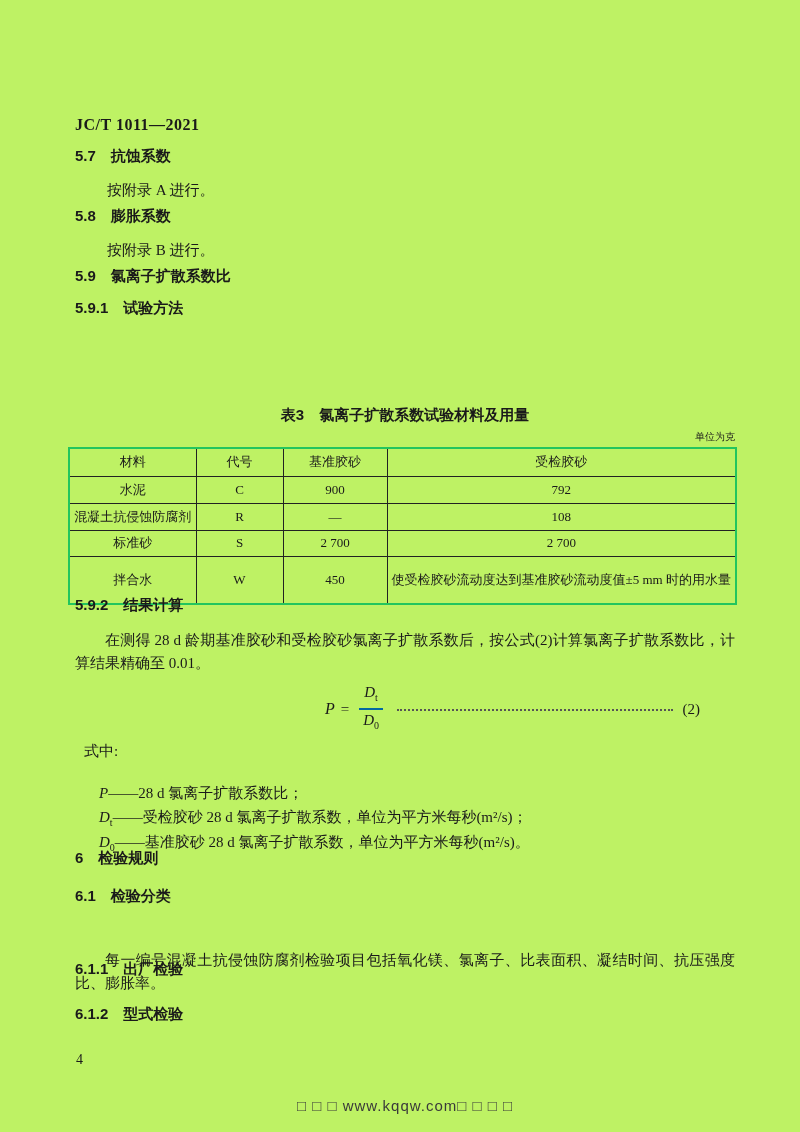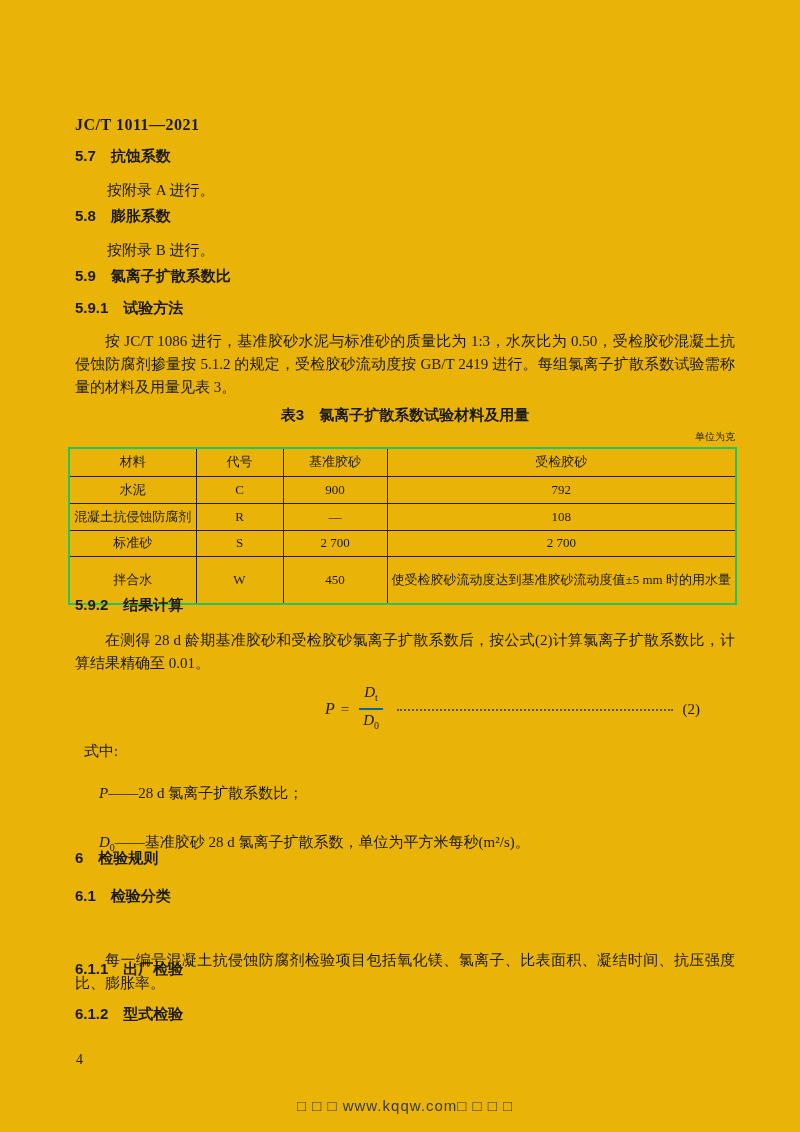--- a/index.html
+++ b/index.html
@@ -1,21 +1,21 @@
 <!DOCTYPE html>
 <html><head>
 <meta charset="utf-8">
 <style>
   * { margin: 0; padding: 0; box-sizing: border-box; }
   html, body { background: #e8e8e8; }
   .page {
     position: relative;
     width: 800px;
     height: 1132px;
-    background: #eab308;
+    background: #bef264;
     margin: 0 auto;
     overflow: hidden;
     color: #1a1a1a;
     font-family: "Liberation Serif", "DejaVu Serif", serif;
     font-size: 15px;
   }
   .abs { position: absolute; }
   .doc-num {
     font-family: "Liberation Serif", "DejaVu Serif", serif;
     font-weight: bold;
@@ -101,21 +101,20 @@
 
   <div class="abs hd" style="top:147px; left:75px;">5.7　抗蚀系数</div>
   <div class="abs body-p" style="top:179px; left:107px;">按附录 A 进行。</div>
 
   <div class="abs hd" style="top:207px; left:75px;">5.8　膨胀系数</div>
   <div class="abs body-p" style="top:239px; left:107px;">按附录 B 进行。</div>
 
   <div class="abs hd" style="top:267px; left:75px;">5.9　氯离子扩散系数比</div>
 
   <div class="abs hd" style="top:299px; left:75px;">5.9.1　试验方法</div>
-  <div class="abs body-p indent" style="top:330px; left:75px; right:65px;">按 JC/T 1086 进行，基准胶砂水泥与标准砂的质量比为 1:3，水灰比为 0.50，受检胶砂混凝土抗侵蚀防腐剂掺量按 5.1.2 的规定，受检胶砂流动度按 GB/T 2419 进行。每组氯离子扩散系数试验需称量的材料及用量见表 3。</div>
 
   <div class="abs tbl-caption" style="top:406px; left:75px; right:65px;">表3　氯离子扩散系数试验材料及用量</div>
   <div class="abs unit-note" style="top:430px; right:65px;">单位为克</div>
 
   <table class="t3 abs" style="top:447px; left:68px;">
     <colgroup>
       <col style="width:127px">
         <col style="width:87px">
         <col style="width:104px">
         <col style="width:349px">
@@ -166,20 +165,23 @@
     </span>
     <span class="leader"></span>
     <span class="eq-num">(2)</span>
   </div>
 
   <div class="abs where-line" style="top:741px; left:84px;">式中:</div>
 
   <div class="abs where-line" style="top:763px; left:84px; right:65px;">
     <span class="math">P</span><sub class="s"></sub><span>——28 d 氯离子扩散系数比；</span>
   </div>
+  <div class="abs where-line" style="top:787px; left:84px; right:65px;">
+    <span class="math">D</span><sub class="s">t</sub><span>——受检胶砂 28 d 氯离子扩散系数，单位为平方米每秒(m²/s)；</span>
+  </div>
   <div class="abs where-line" style="top:812px; left:84px; right:65px;">
     <span class="math">D</span><sub class="s">0</sub><span>——基准胶砂 28 d 氯离子扩散系数，单位为平方米每秒(m²/s)。</span>
   </div>
 
   <div class="abs hd" style="top:849px; left:75px;">6　检验规则</div>
   <div class="abs hd" style="top:887px; left:75px;">6.1　检验分类</div>
   <div class="abs hd" style="top:960px; left:75px;">6.1.1　出厂检验</div>
   <div class="abs body-p indent" style="top:949px; left:75px; right:65px;">每一编号混凝土抗侵蚀防腐剂检验项目包括氧化镁、氯离子、比表面积、凝结时间、抗压强度比、膨胀率。</div>
   <div class="abs hd" style="top:1005px; left:75px;">6.1.2　型式检验</div>
 

